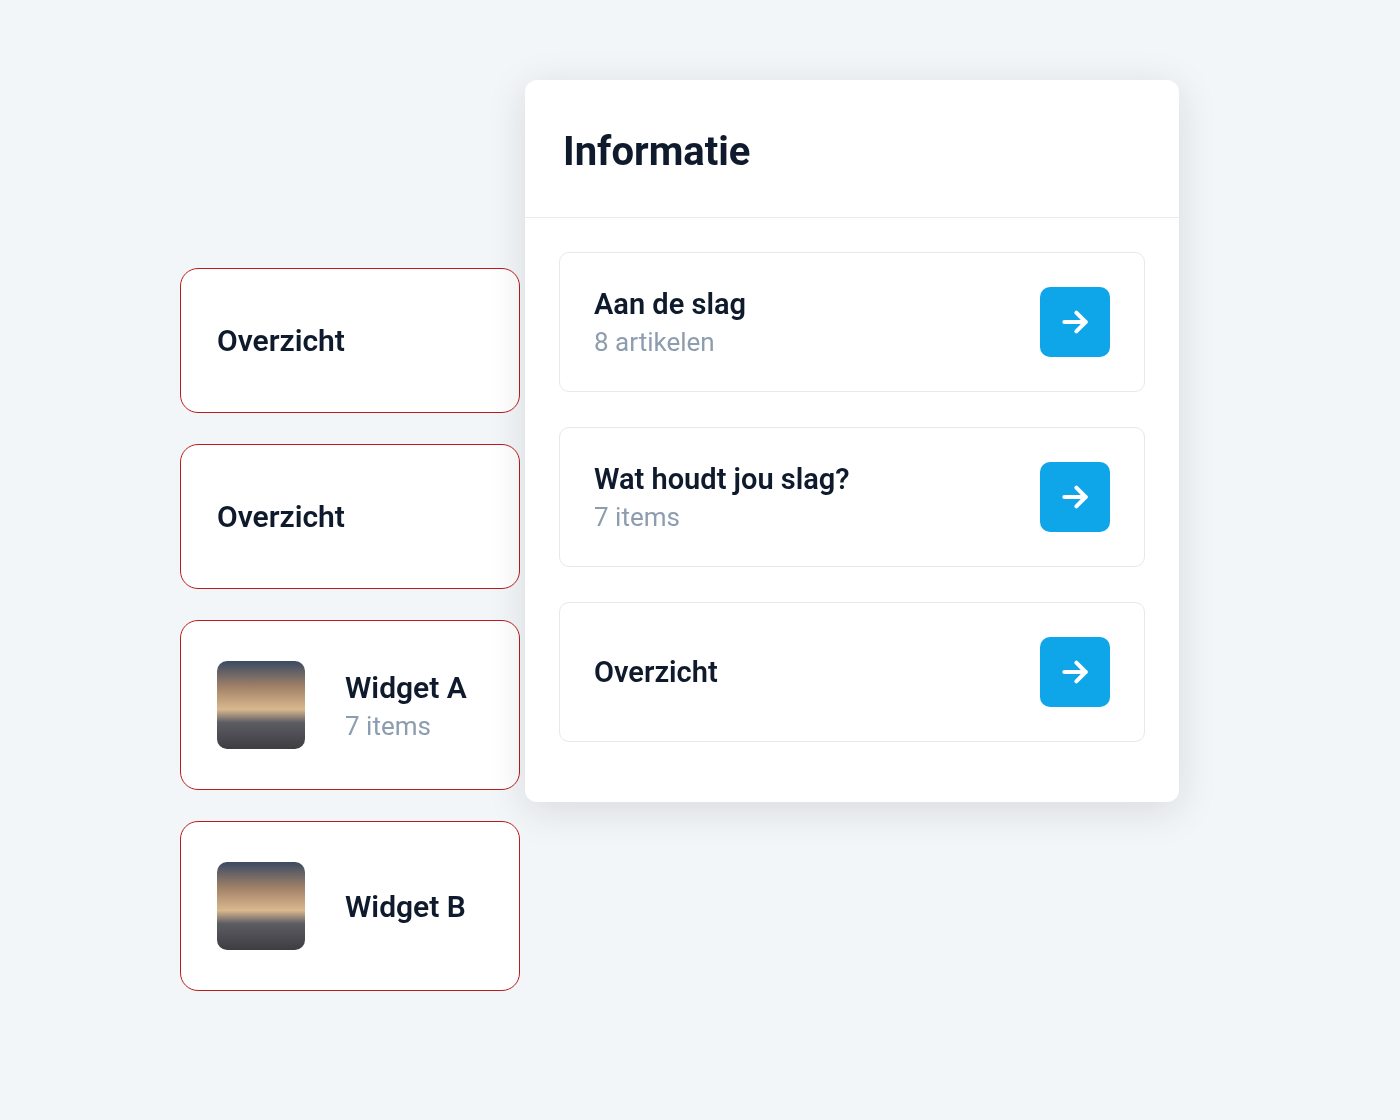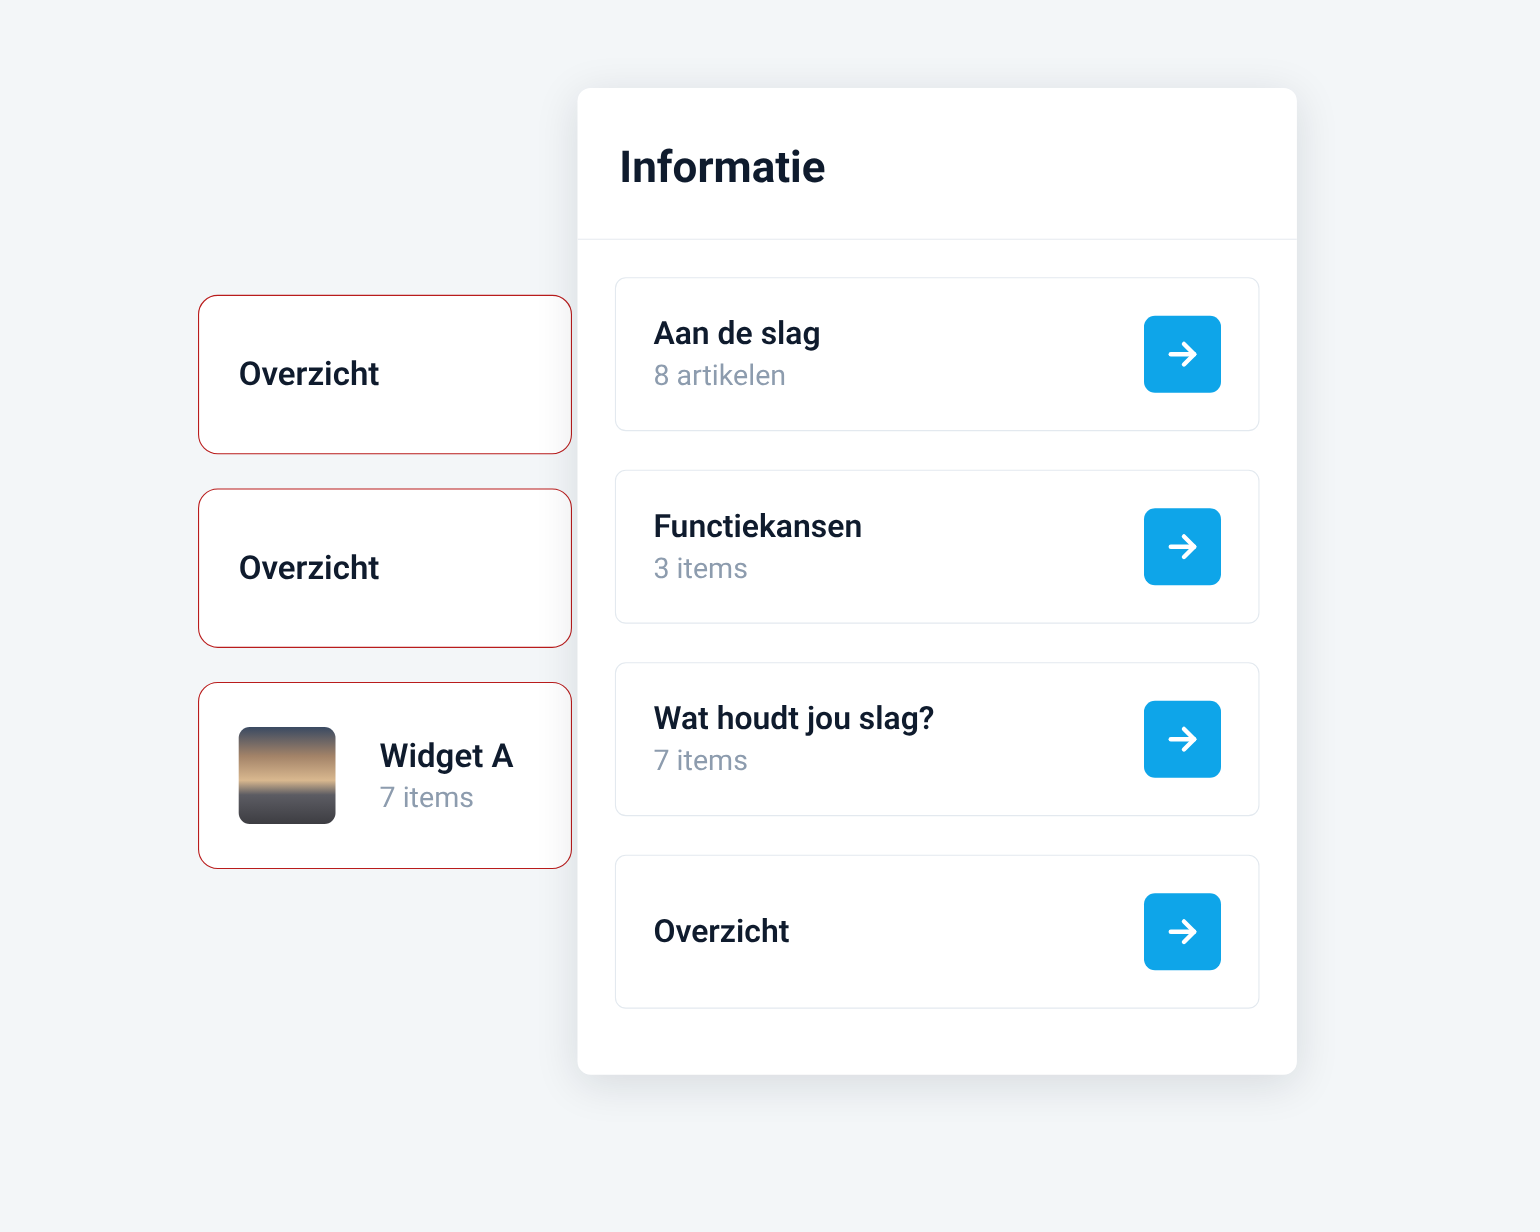--- a/index.html
+++ b/index.html
@@ -136,20 +136,26 @@
       <div class="back-title">Overzicht</div>
     </div>
   </div>
   <div class="back-card">
     <div class="thumb"></div>
     <div>
       <div class="back-title">Widget A</div>
       <div class="back-sub">7 items</div>
     </div>
   </div>
+  <div class="back-card">
+    <div class="thumb"></div>
+    <div>
+      <div class="back-title">Widget B</div>
+    </div>
+  </div>
 </div>
 
 <div class="panel">
   <div class="panel-header">
     <div class="panel-title">Informatie</div>
   </div>
   <div class="panel-body">
 
     <div class="info-card">
       <div class="info-text">
@@ -157,52 +163,40 @@
         <div class="info-sub">8 artikelen</div>
       </div>
       <div class="arrow-btn">
         <svg viewBox="0 0 24 24">
           <line x1="4" y1="12" x2="20" y2="12"></line>
           <polyline points="13 5 20 12 13 19"></polyline>
         </svg>
       </div>
     </div>
 
+
     <div class="info-card">
       <div class="info-text">
-        <div class="info-title">Functiekansen</div>
-        <div class="info-sub">3 items</div>
+        <div class="info-title">Wat houdt jou slag?</div>
+        <div class="info-sub">7 items</div>
       </div>
       <div class="arrow-btn">
         <svg viewBox="0 0 24 24">
           <line x1="4" y1="12" x2="20" y2="12"></line>
           <polyline points="13 5 20 12 13 19"></polyline>
         </svg>
       </div>
     </div>
 
     <div class="info-card">
       <div class="info-text">
-        <div class="info-title">Wat houdt jou slag?</div>
-        <div class="info-sub">7 items</div>
+        <div class="info-title">Overzicht</div>
       </div>
       <div class="arrow-btn">
         <svg viewBox="0 0 24 24">
           <line x1="4" y1="12" x2="20" y2="12"></line>
           <polyline points="13 5 20 12 13 19"></polyline>
         </svg>
       </div>
     </div>
 
-    <div class="info-card">
-      <div class="info-text">
-        <div class="info-title">Overzicht</div>
-      </div>
-      <div class="arrow-btn">
-        <svg viewBox="0 0 24 24">
-          <line x1="4" y1="12" x2="20" y2="12"></line>
-          <polyline points="13 5 20 12 13 19"></polyline>
-        </svg>
-      </div>
-    </div>
-
   </div>
 </div>
 
 </body></html>

